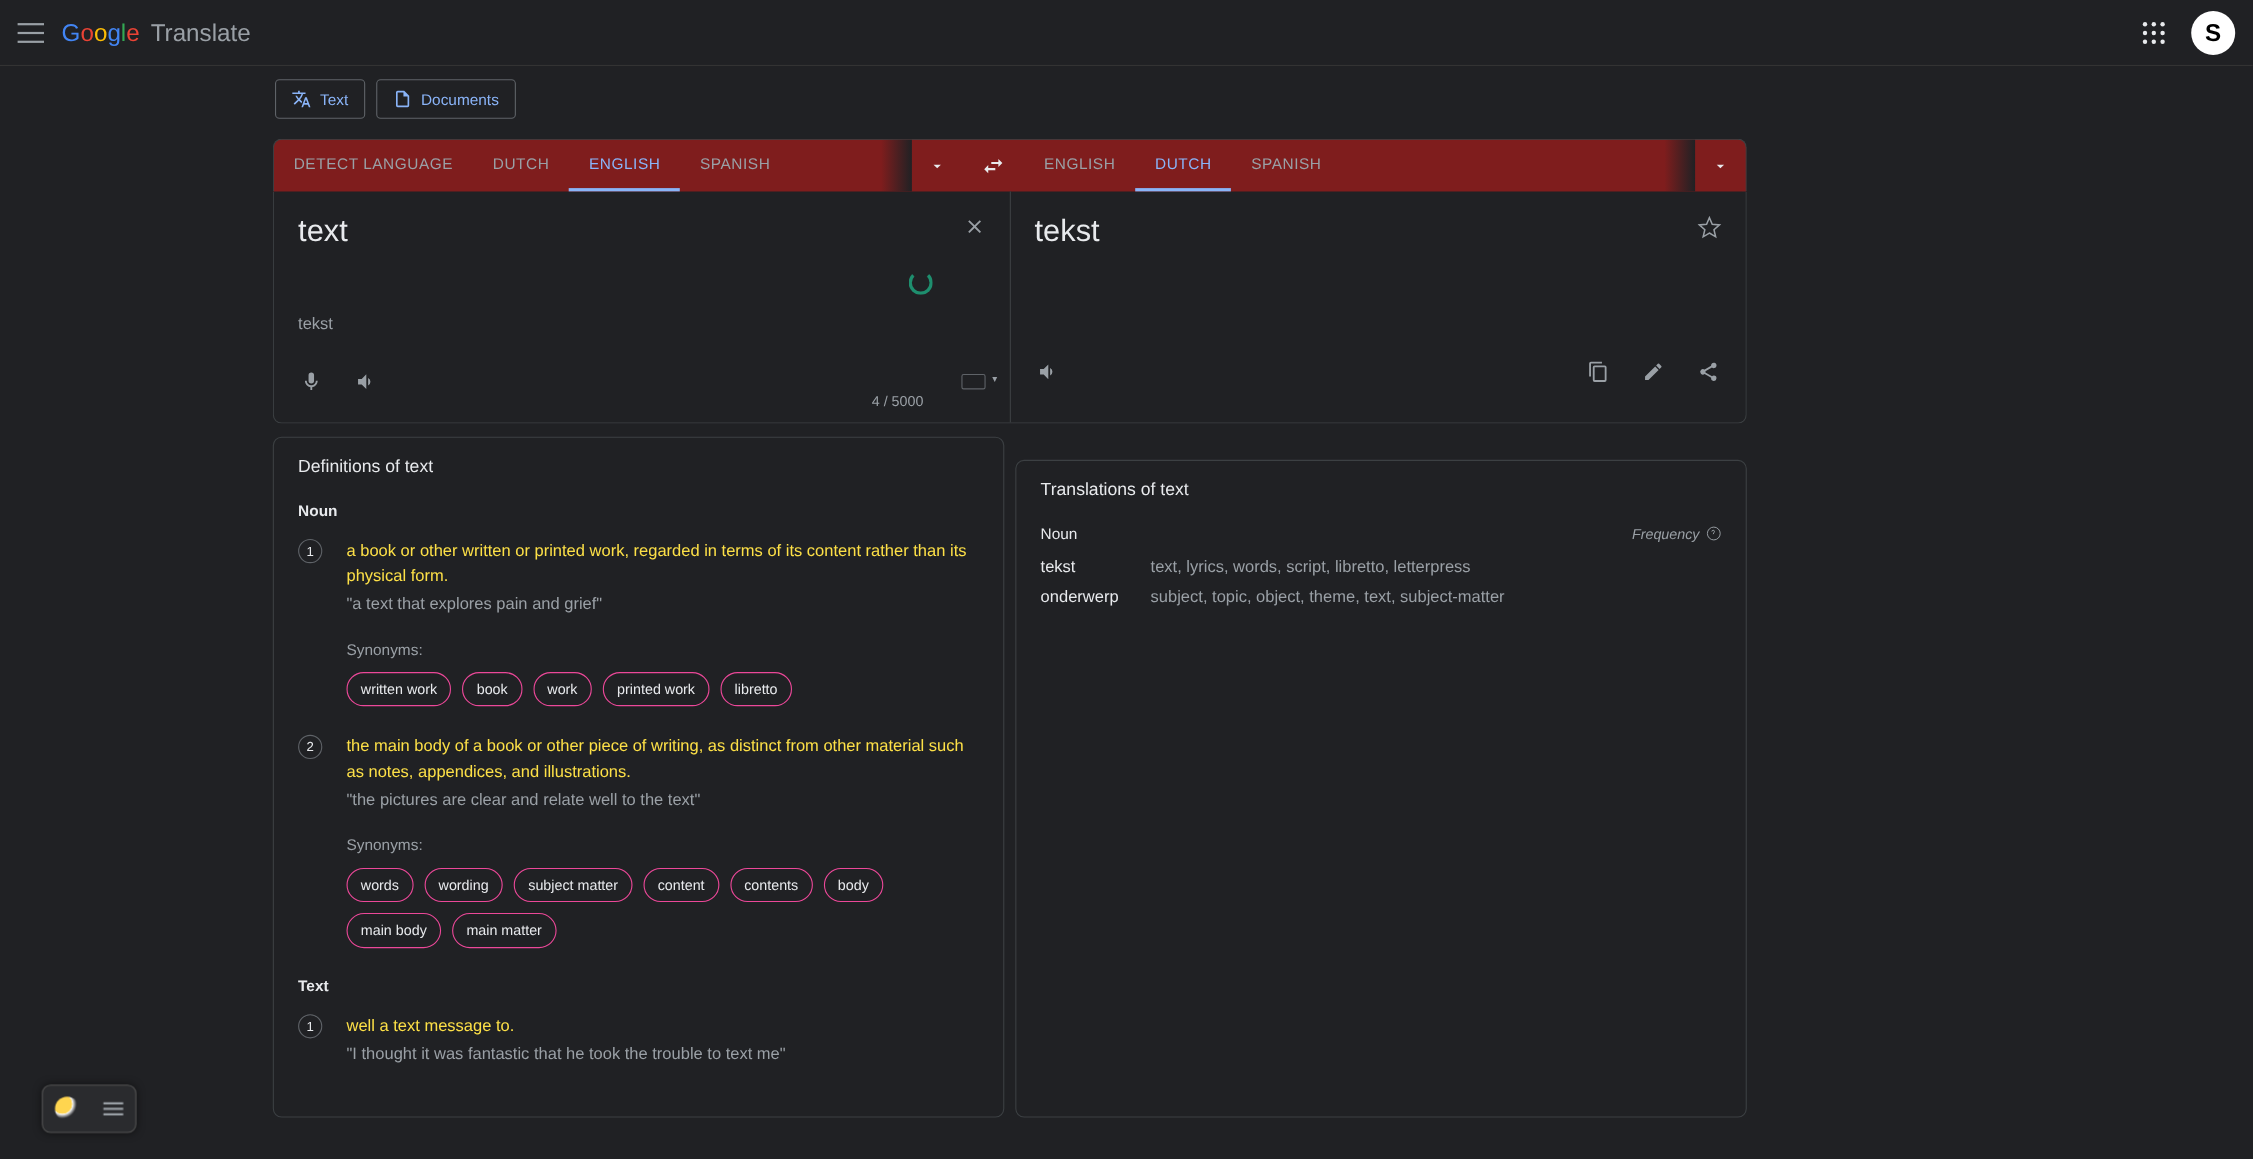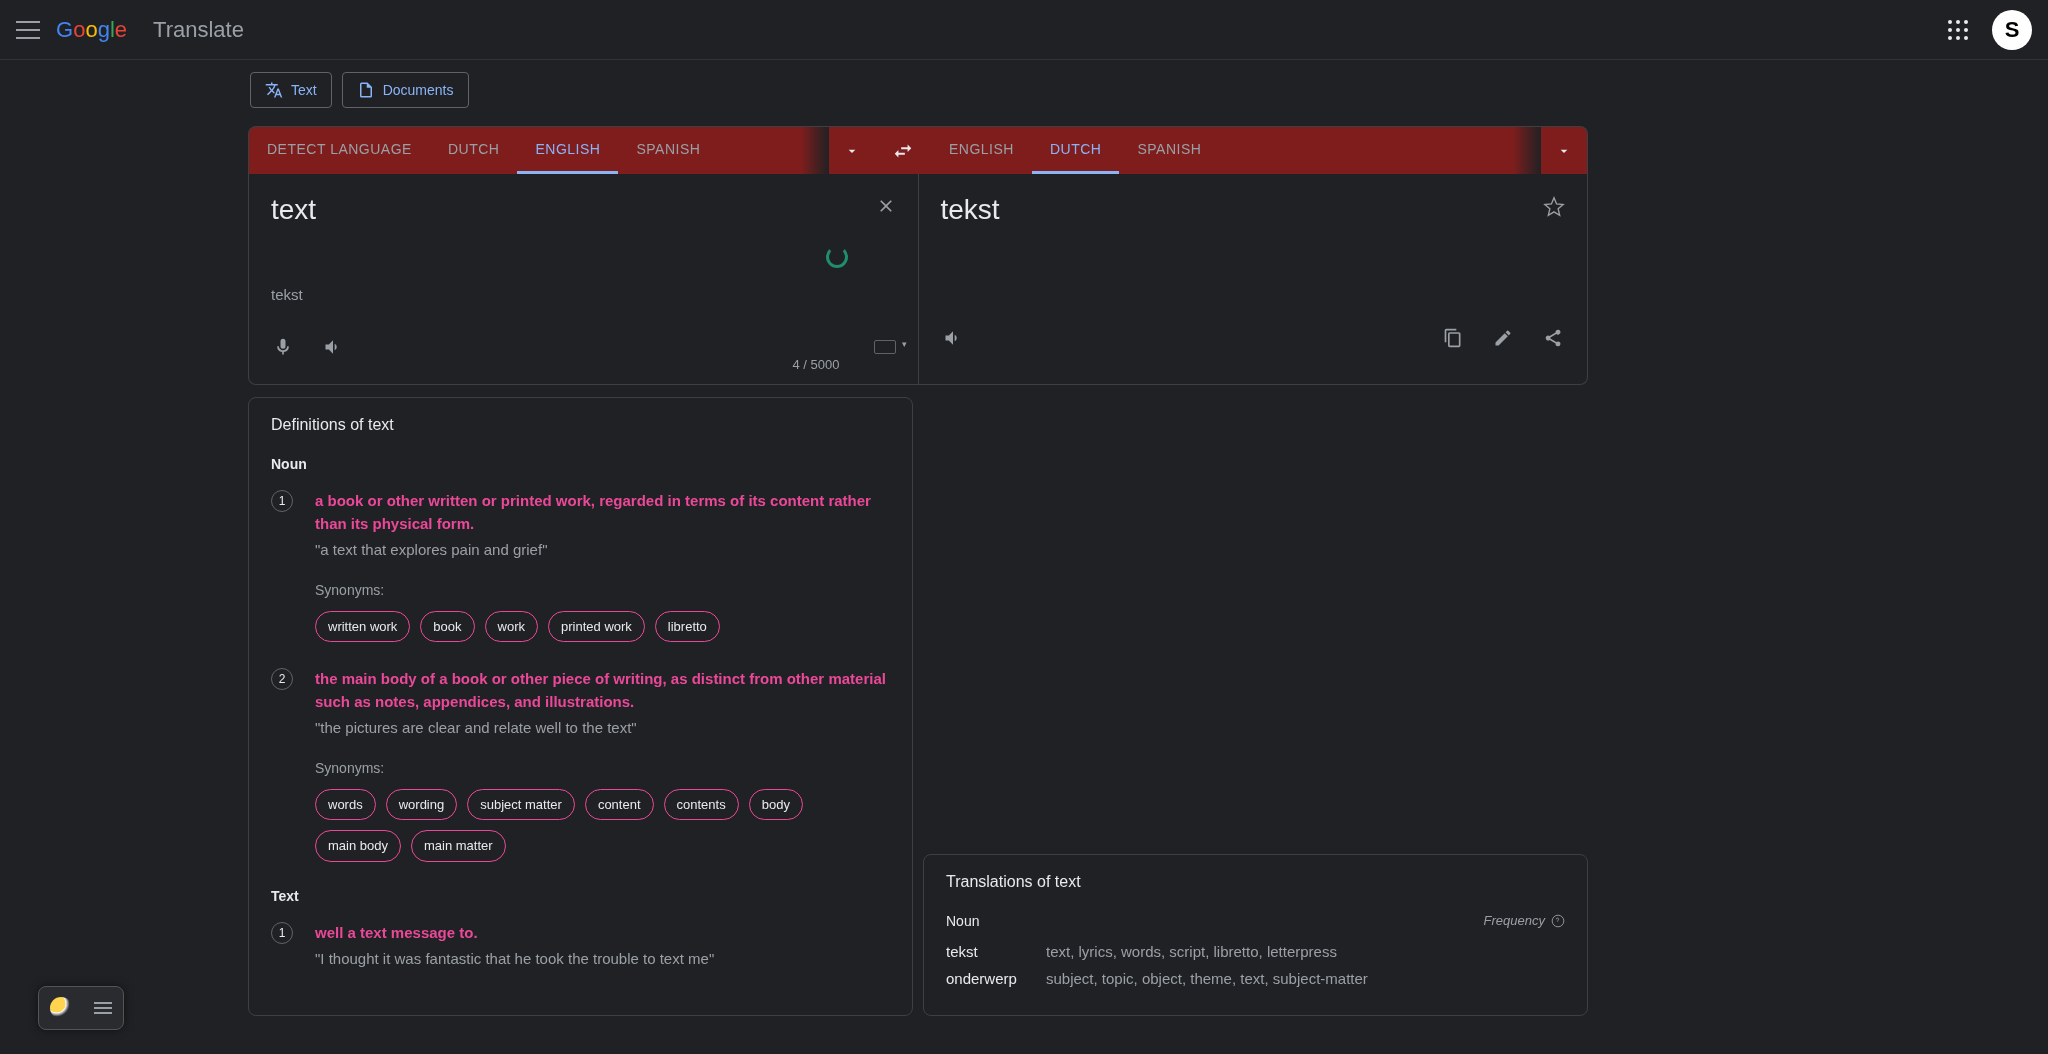--- a/index.html
+++ b/index.html
@@ -28,21 +28,21 @@
   cursor: pointer;
 }
 .hamburger span {
   display: block;
   height: 2px;
   background: #9aa0a6;
 }
 .logo-wrap {
   display: flex;
   align-items: flex-start;
-  gap: 22px;
+  gap: 6px;
 }
 .google-logo { font-size: 22px; font-weight: 500; }
 .google-logo .b { color: #4285F4; }
 .google-logo .r { color: #EA4335; }
 .google-logo .y { color: #FBBC05; }
 .google-logo .g { color: #34A853; }
 .translate-word { font-size: 22px; color: #9aa0a6; margin-left: 4px; }
 .header-spacer { flex: 1; }
 .apps-grid {
   width: 24px; height: 24px; margin-right: 22px; cursor: pointer;
@@ -95,35 +95,35 @@
 .suggestion { margin-top:60px; color:#9aa0a6; font-size:15px; }
 .panel-footer { display:flex; align-items:center; margin-top:18px; gap:26px; }
 .footer-spacer { flex:1; }
 .char-count { color:#9aa0a6; font-size:13px;margin-top:36px; }
 .kbd-icon { width:22px; height:14px; border:1px solid #5f6368; border-radius:2px; margin-left:8px; position:relative; }
 .kbd-icon::after { content:"▾"; position:absolute; right:-12px; top:-2px; font-size:9px; color:#9aa0a6; }
 .icon-btn { width:24px; height:24px; color:#9aa0a6; cursor:pointer; display:flex; align-items:center; justify-content:center; }
 .out-text { font-size:28px; color:#e8eaed; }
 .star-btn { position:absolute; top:22px; right:22px; cursor:pointer; color:#9aa0a6; }
 .out-footer { display:flex; align-items:center; margin-top:100px; gap:26px; }
-.details { display:flex; gap:10px; margin-top:12px;align-items:flex-end; }
+.details { display:flex; gap:10px; margin-top:12px; }
 .card {
   border:1px solid #3c4043; border-radius:8px; padding:18px 22px;
 }
 .card.defs { flex:1; }
 .card.trans { flex:1;margin-top:21px; }
 .card-title { font-size:16px; color:#e8eaed; margin-bottom:22px; }
 .pos-label { font-size:14px; font-weight:600; color:#e8eaed; margin-bottom:18px; }
 .def-row { display:flex; gap:22px; margin-bottom:26px; }
 .def-num {
   min-width:22px; height:22px; border:1px solid #5f6368; border-radius:50%;
   font-size:12px; display:flex; align-items:center; justify-content:center; color:#e8eaed;
 }
 .def-body { flex:1; font-size:15px; line-height:1.5; }
-.def-text { color:#ec4899;font-weight:bold; }
+.def-text { color:#fde047; }
 .def-example { color:#9aa0a6; margin-top:4px; }
 .syn-label { color:#9aa0a6; margin-top:18px; margin-bottom:10px; font-size:14px; }
 .syn-list { display:flex; flex-wrap:wrap; gap:10px; }
 .syn-chip { border:1px solid #ec4899; border-radius:16px; padding:5px 12px; font-size:13px; color:#e8eaed; }
 .trans-head { display:flex; justify-content:space-between; align-items:center; font-size:14px; margin-bottom:14px; }
 .freq-label { color:#9aa0a6; font-style:italic; font-size:13px; display:flex; align-items:center; gap:6px;}
 .trans-row { display:flex; font-size:15px; color:#e8eaed; margin-bottom:10px; }
 .trans-word { width:100px; }
 .trans-syns { color:#9aa0a6; }
 .weather-widget {

